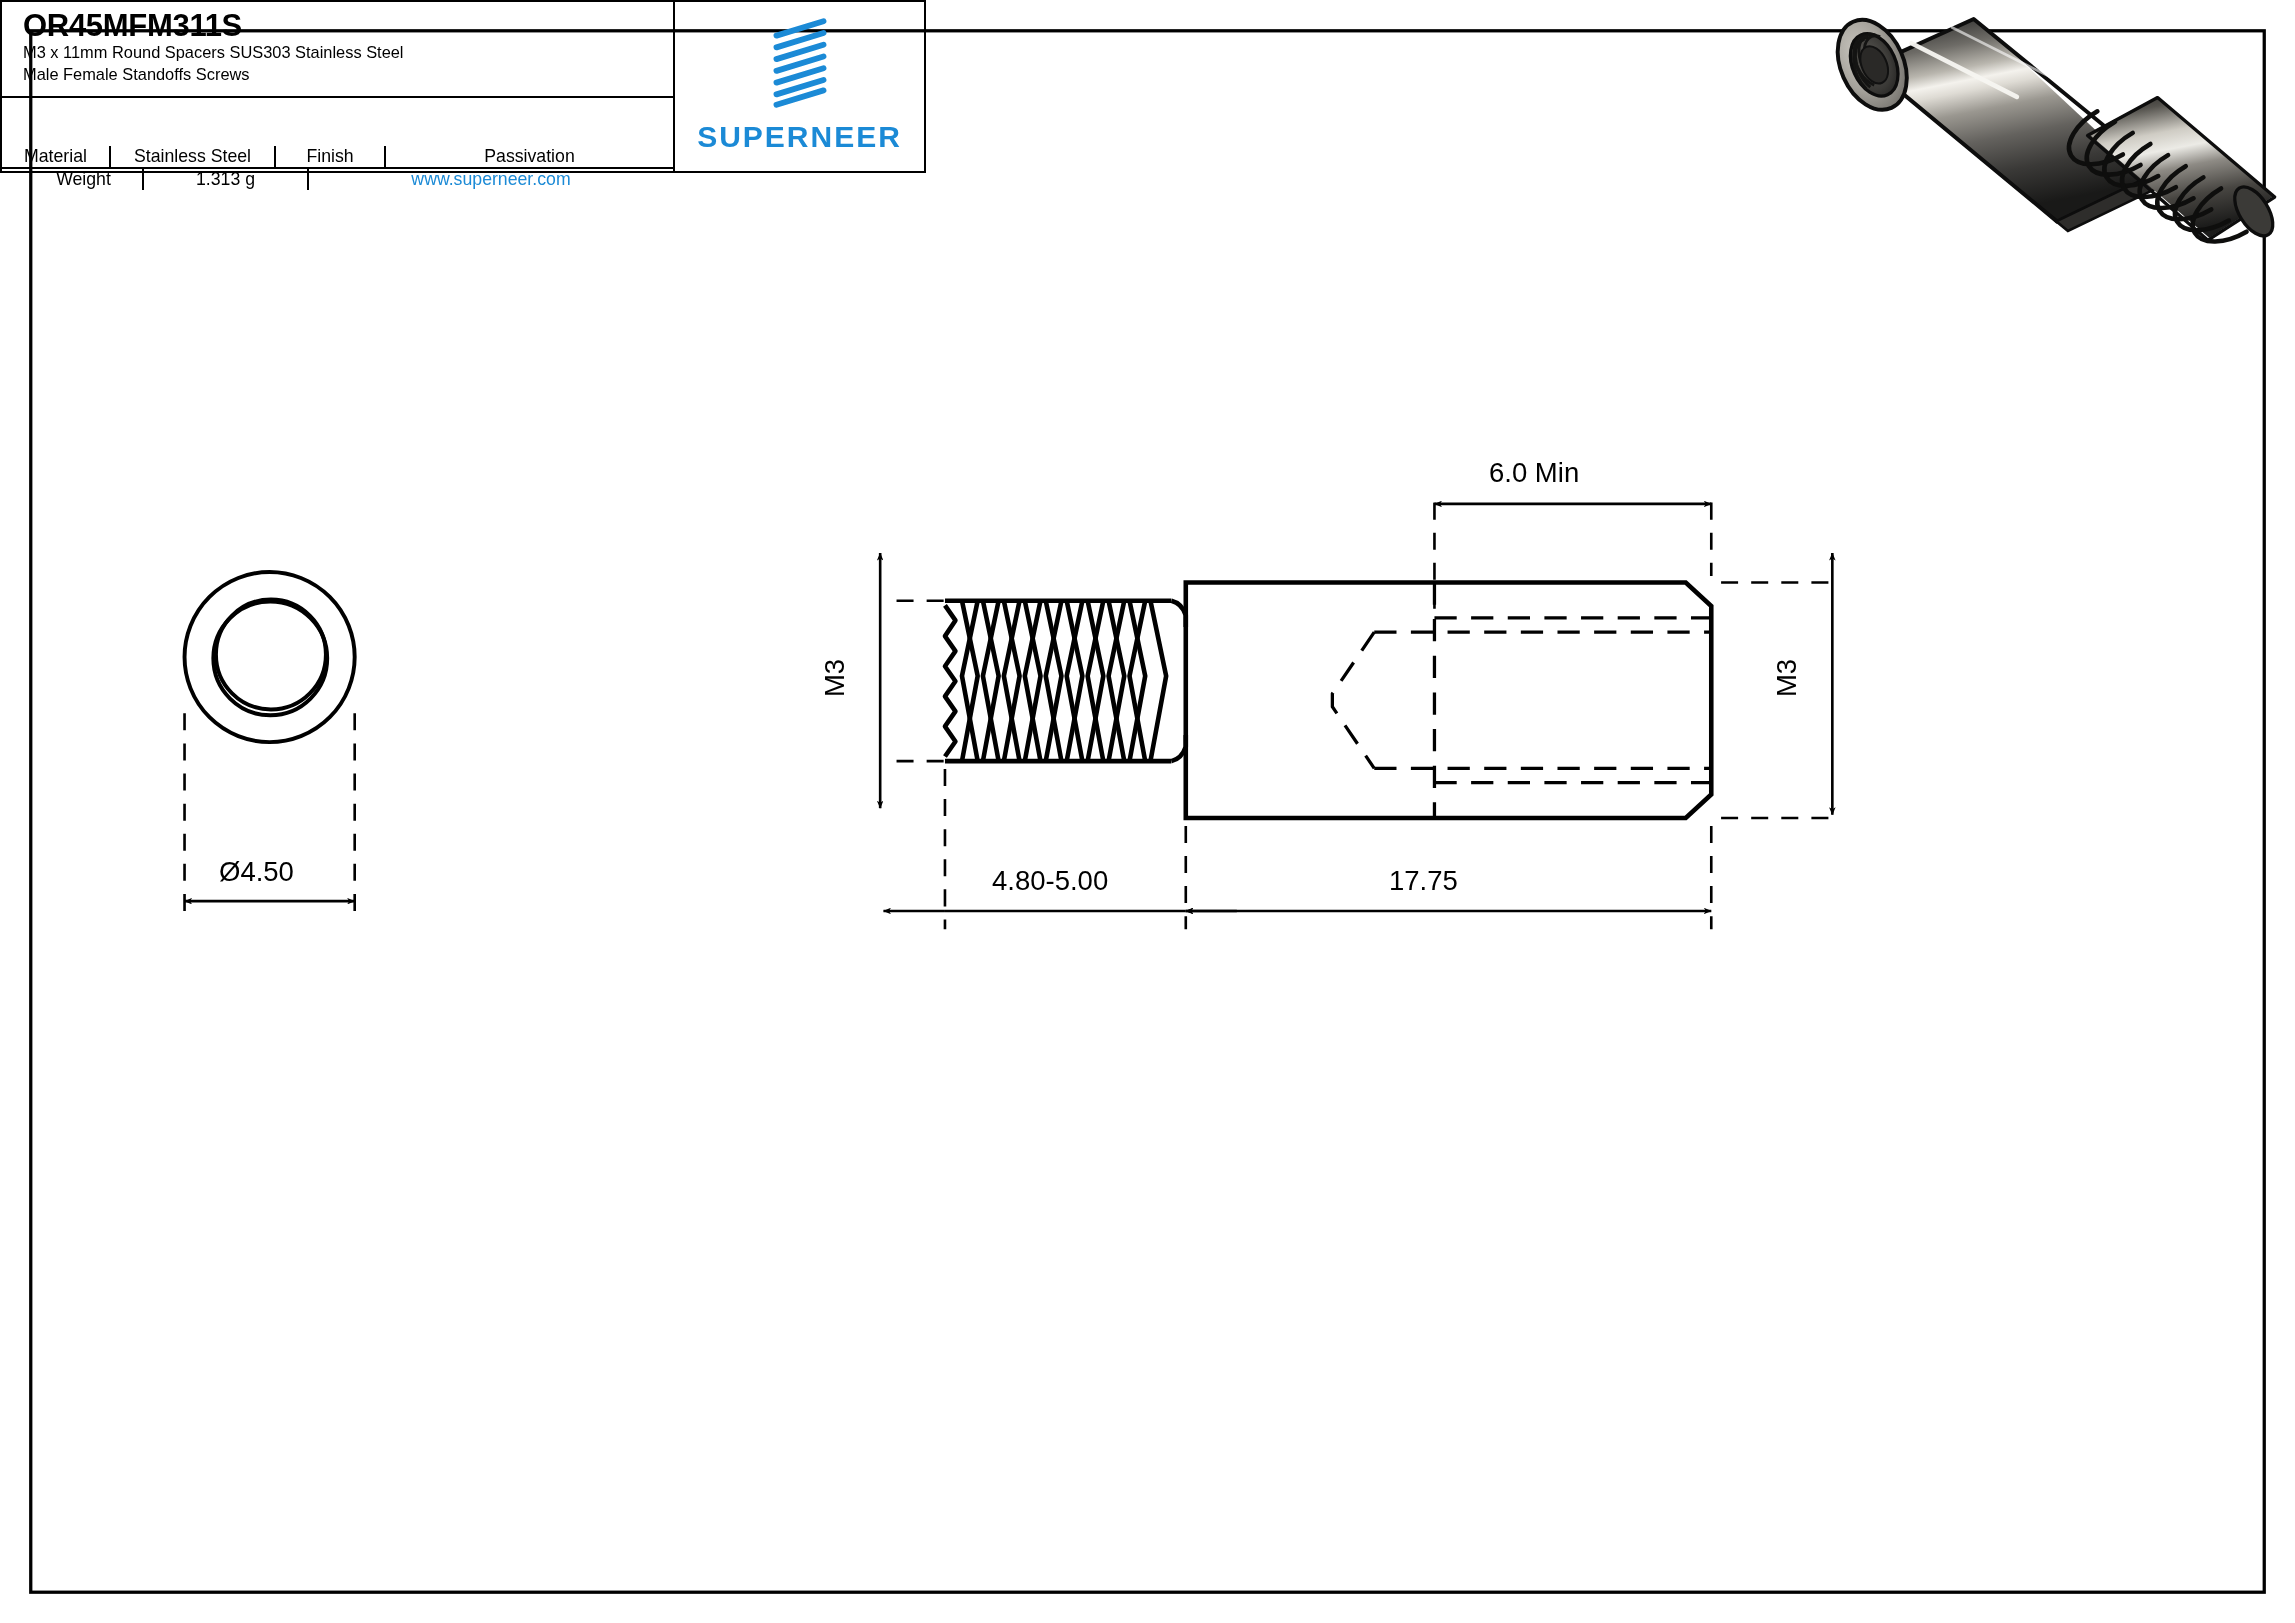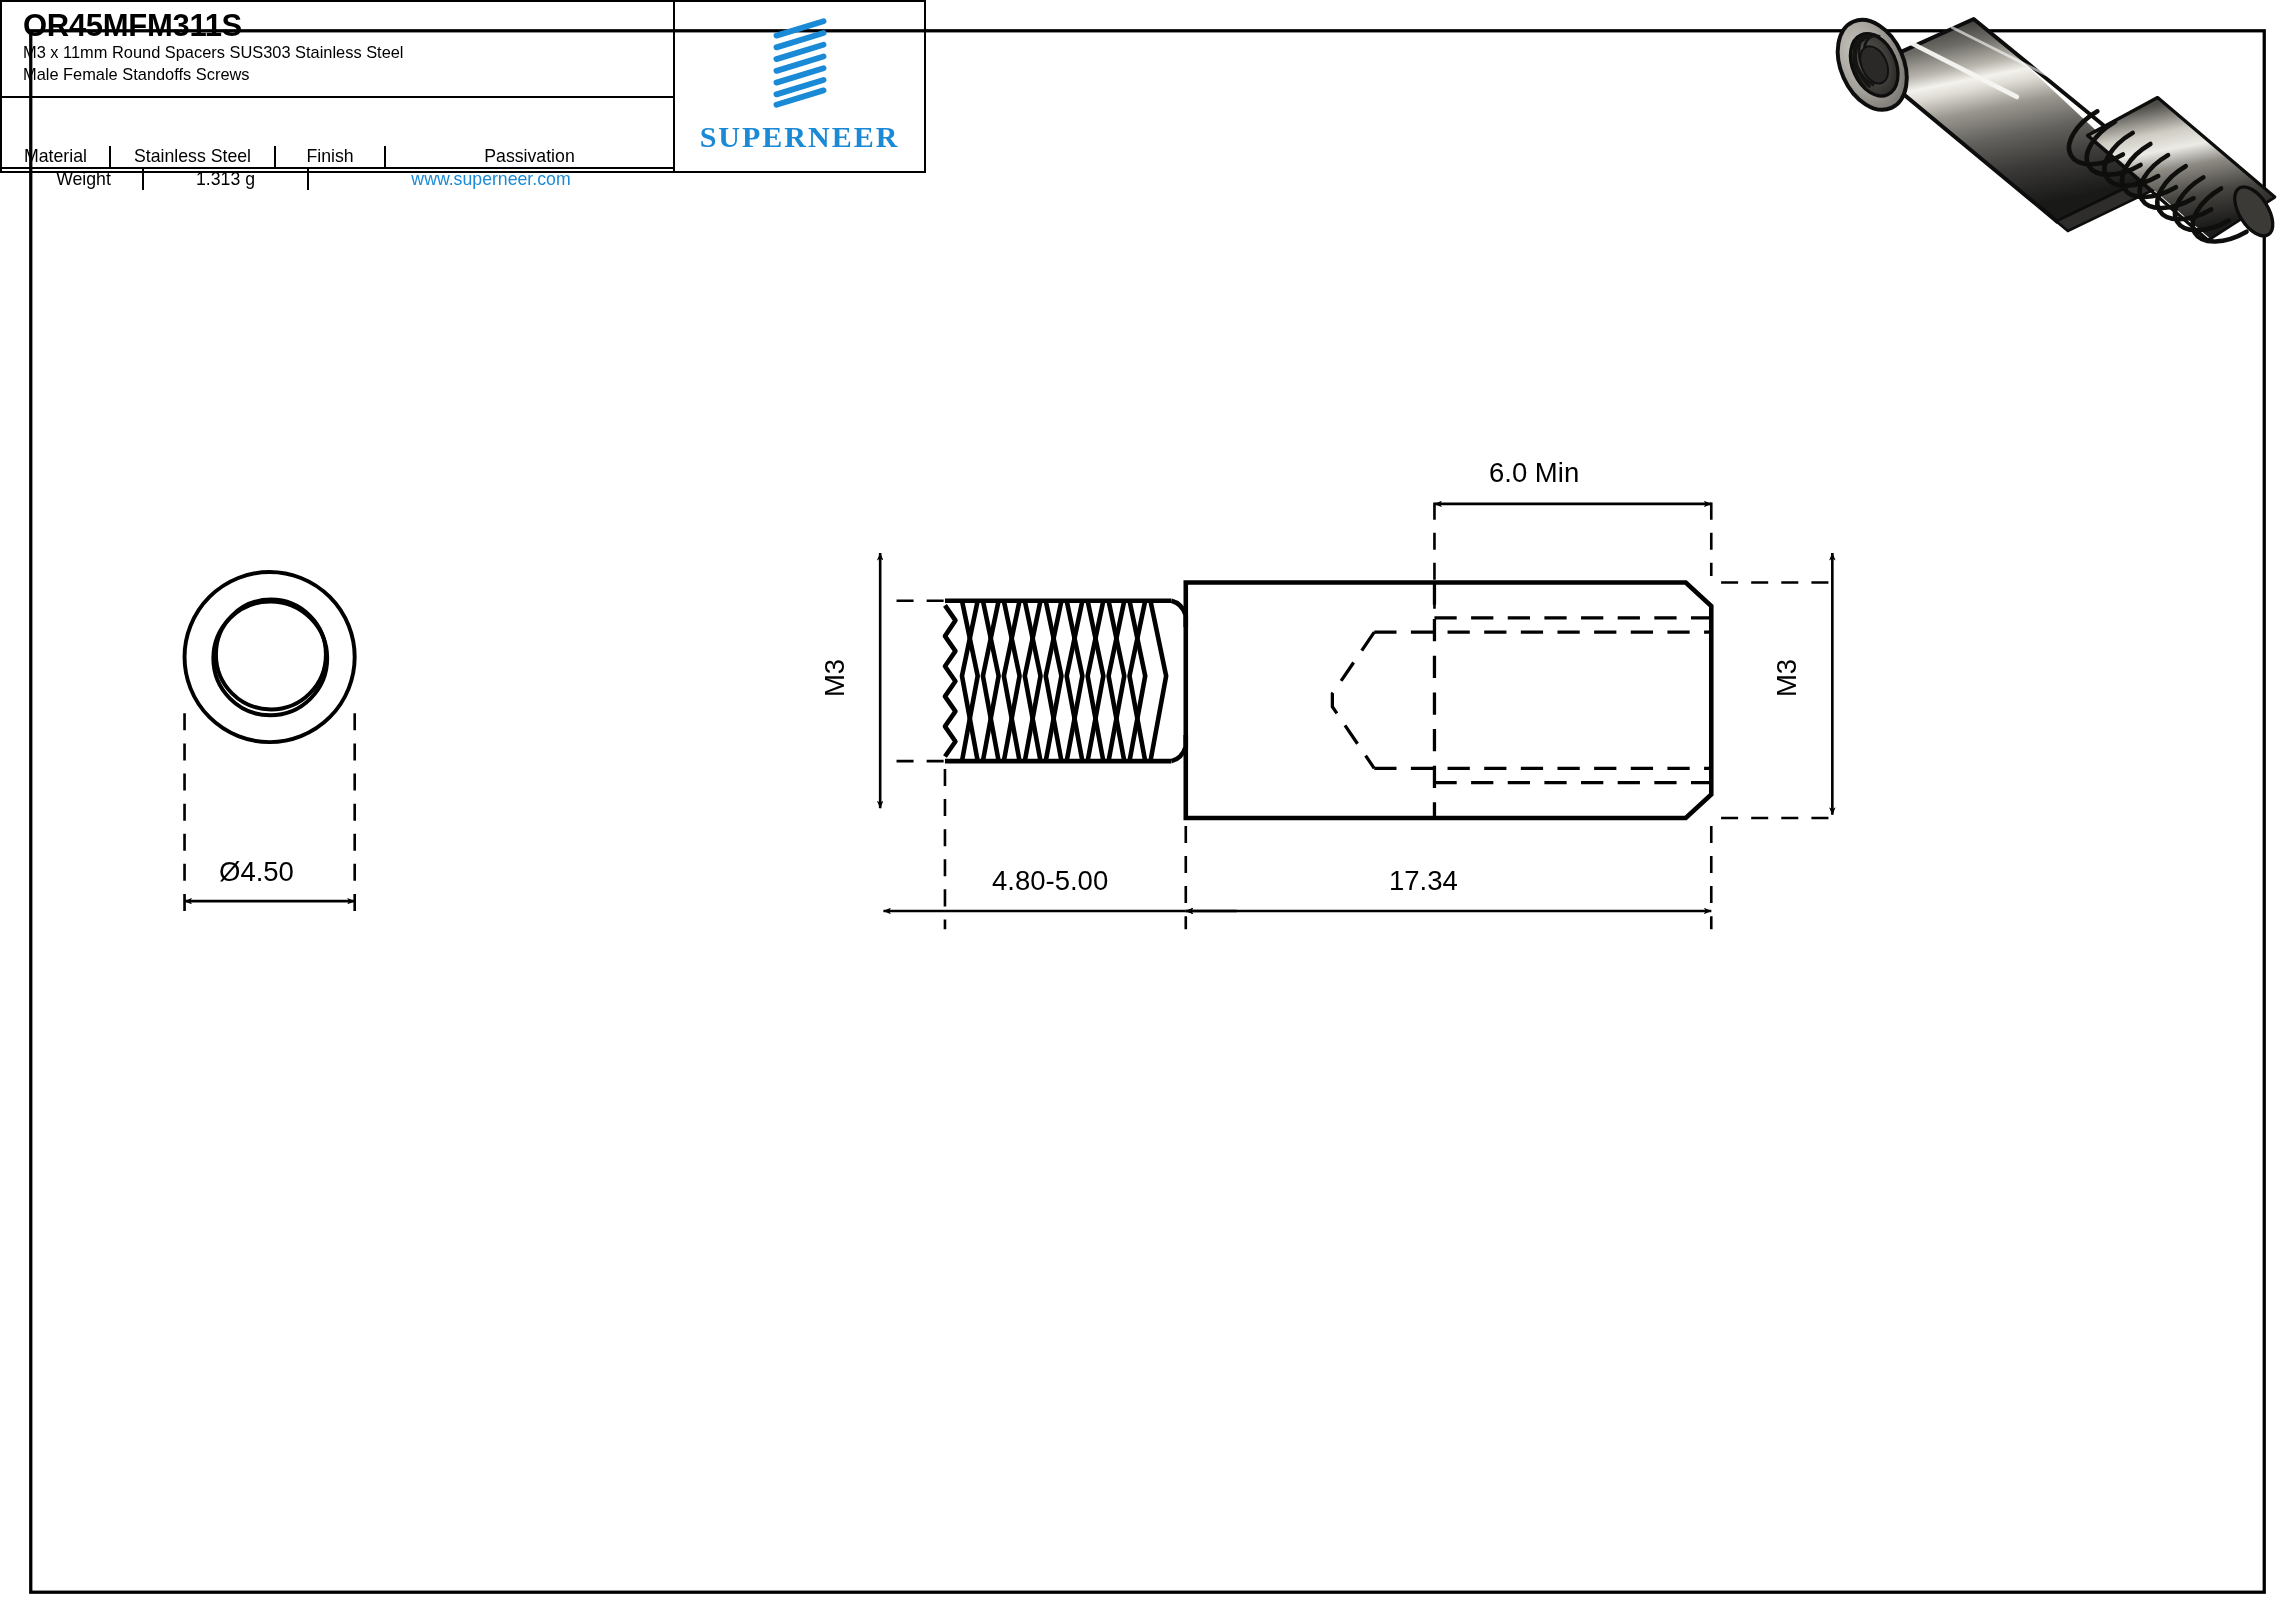--- a/index.html
+++ b/index.html
@@ -90,21 +90,20 @@
   .c-mat-label { width: 109px; }
   .c-mat-value { width: 165px; }
   .c-fin-label { width: 110px; }
   .c-fin-value { flex: 1 1 auto; }
   .c-wt-label { width: 119px; margin-left: 23px; }
   .c-wt-value { width: 165px; }
   .c-url { flex: 1 1 auto; color: #1b8ad6; }
   #tb-right {
     flex: 1 1 auto;
     position: relative;
-    font-family: Liberation Serif, serif;
   }
   #logo-mark {
     position: absolute;
     left: 50%;
     top: 14.4px;
     transform: translateX(-50%);
     width: 63px;
     height: 94px;
   }
   #logo-word {
@@ -337,21 +336,21 @@
   <div class="dim-text" style="left:219px; top:856px;">Ø4.50</div>
 
   <div class="dim-text vert" style="left:805px; top:662px; width:59px; text-align:center;">M3</div>
 
   <div class="dim-text vert" style="left:1757px; top:662px; width:59px; text-align:center;">M3</div>
 
   <div class="dim-text" style="left:1489px; top:457px;">6.0 Min</div>
 
   <div class="dim-text" style="left:992px; top:865px;">4.80-5.00</div>
 
-  <div class="dim-text" style="left:1389px; top:865px;">17.34</div>
+  <div class="dim-text" style="left:1389px; top:865px;">17.75</div>
 
   <div id="title-block">
 
     <div id="tb-left">
 
       <div id="tb-desc">
         <div id="part-number">OR45MFM311S</div>
         <div class="desc-line">M3 x 11mm Round Spacers SUS303 Stainless Steel</div>
         <div class="desc-line">Male Female Standoffs Screws</div>
       </div>

